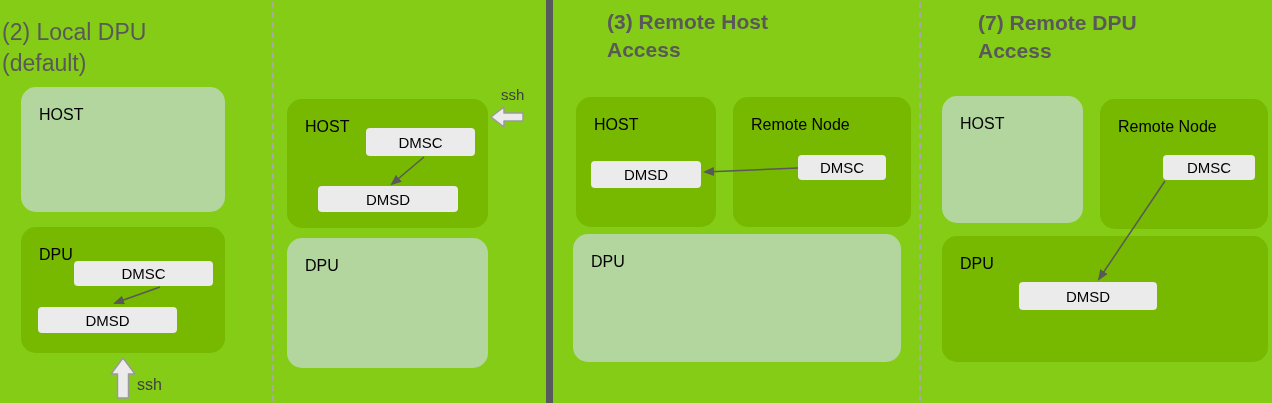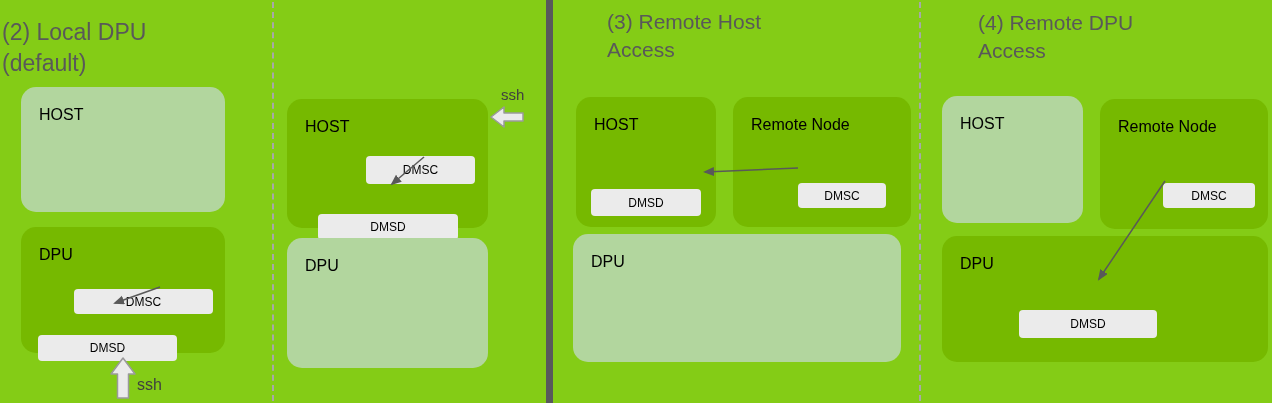--- a/index.html
+++ b/index.html
@@ -13,32 +13,32 @@
   }
   .divider-solid{
     position:absolute;top:0;height:403px;width:7px;
     background:var(--divider-solid,#58595b);
   }
   .panel-title{
     position:absolute;color:var(--title-text,#595959);
     white-space:pre-line;letter-spacing:0;
   }
   .t-big{font-size:23px;line-height:31px;}
-  .t-med{font-size:21px;line-height:28px;}
+  .t-med{font-size:21px;line-height:28px;font-weight:bold;}
   .box{position:absolute;border-radius:15px;}
   .box.bright{background:var(--bright-green,#76b900);}
   .box.light{background:var(--light-green,#b2d69e);}
   .box-label{
     position:absolute;left:18px;top:19px;
     font-size:16px;color:var(--label-text,#000000);
   }
   .module{
     position:absolute;background:var(--module-bg,#ebebeb);border-radius:4px;
     display:flex;align-items:center;justify-content:center;
-    font-size:12px;color:var(--label-text,#000000);margin-top:28px;
+    font-size:15px;color:var(--label-text,#000000);
   }
   .ssh-text{
     position:absolute;font-size:16px;color:var(--ssh-text,#404040);
   }
   .arrow-overlay{position:absolute;left:0;top:0;pointer-events:none;}
   .arrow-line{stroke:var(--arrow,#595959);stroke-width:1.5;}
   .arrow-head{fill:var(--arrow,#595959);}
   .block-arrow{
     fill:var(--block-arrow-fill,#ebebeb);
     stroke:var(--block-arrow-stroke,#9a9a9a);
@@ -99,21 +99,21 @@
 
   <div class="box bright" style="left:733px;top:97px;width:178px;height:130px">
     <span class="box-label">Remote Node</span>
     <div class="module" style="left:65px;top:58px;width:88px;height:25px">DMSC</div>
   </div>
 
   <div class="box light" style="left:573px;top:234px;width:328px;height:128px">
     <span class="box-label">DPU</span>
   </div>
 
-  <div class="panel-title t-med" style="left:978px;top:9px;width:220px">(4) Remote DPU
+  <div class="panel-title t-med" style="left:978px;top:9px;width:220px">(7) Remote DPU
 Access</div>
 
   <div class="box light" style="left:942px;top:96px;width:141px;height:127px">
     <span class="box-label">HOST</span>
   </div>
 
   <div class="box bright" style="left:1100px;top:99px;width:168px;height:130px">
     <span class="box-label">Remote Node</span>
     <div class="module" style="left:63px;top:56px;width:92px;height:25px">DMSC</div>
   </div>

